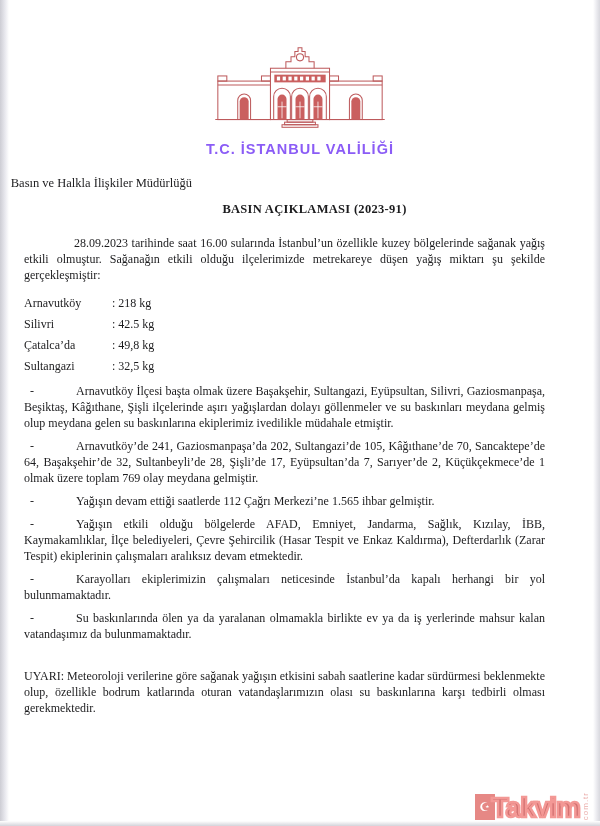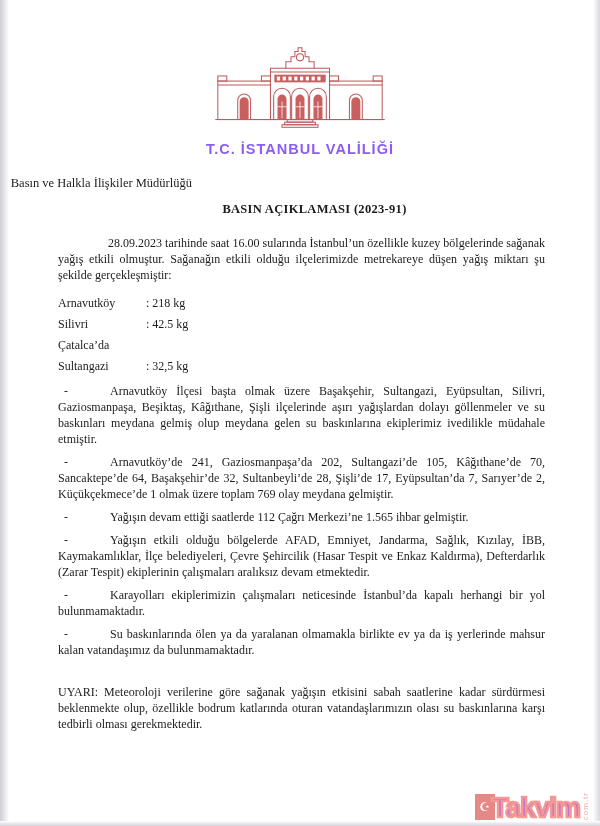--- a/index.html
+++ b/index.html
@@ -44,21 +44,21 @@
     margin-top:11px;
     text-align:center;
     font-weight:bold;
     font-size:12.5px;
     letter-spacing:.3px;
     padding-left:29px;
   }
 
   
   .content{
-    margin:18px 55px 0 58px;
+    margin:18px 55px 0 24px;
     font-size:12px;
     line-height:16px;
     text-align:justify;
   }
   .intro{ text-indent:50px; }
   .rain-list{ margin:9px 0 2px 0; }
   .rain-row{ display:flex; height:21px; align-items:center; }
   .rain-district{ width:88px; flex:0 0 88px; }
   .rain-amount{ flex:1; }
   .bullet{ margin-top:7px; }
@@ -79,21 +79,21 @@
     color:#ffffff;font-size:12px;
     margin-right:-3px;
     margin-bottom:2px;
   }
   .wm-brand{
     font-family:"Liberation Sans", sans-serif;
     font-weight:800;
     font-size:28px;
     line-height:28px;
     letter-spacing:-1px;
-    color:#a21caf;
+    color:#b91c1c;
     -webkit-text-stroke:2.5px #ec5a55;
     text-shadow:0 0 1px #ec5a55;
   }
   .wm-domain{
     writing-mode:vertical-rl;
     transform:rotate(180deg);
     font-family:"Liberation Sans", sans-serif;
     font-size:8px;
     letter-spacing:1px;
     color:#dd7a76;
@@ -177,20 +177,21 @@
       <div class="rain-row">
         <span class="rain-district">Arnavutköy</span>
         <span class="rain-amount">: 218 kg</span>
       </div>
       <div class="rain-row">
         <span class="rain-district">Silivri</span>
         <span class="rain-amount">: 42.5 kg</span>
       </div>
       <div class="rain-row">
         <span class="rain-district">Çatalca’da</span>
+        <span class="rain-amount">: 49,8 kg</span>
       </div>
       <div class="rain-row">
         <span class="rain-district">Sultangazi</span>
         <span class="rain-amount">: 32,5 kg</span>
       </div>
     </div>
 
     <div class="bullet">
       <span class="dash">-</span><span>Arnavutköy İlçesi başta olmak üzere Başakşehir, Sultangazi, Eyüpsultan, Silivri, Gaziosmanpaşa, Beşiktaş, Kâğıthane, Şişli ilçelerinde aşırı yağışlardan dolayı göllenmeler ve su baskınları meydana gelmiş olup meydana gelen su baskınlarına ekiplerimiz ivedilikle müdahale etmiştir.</span>
     </div>

